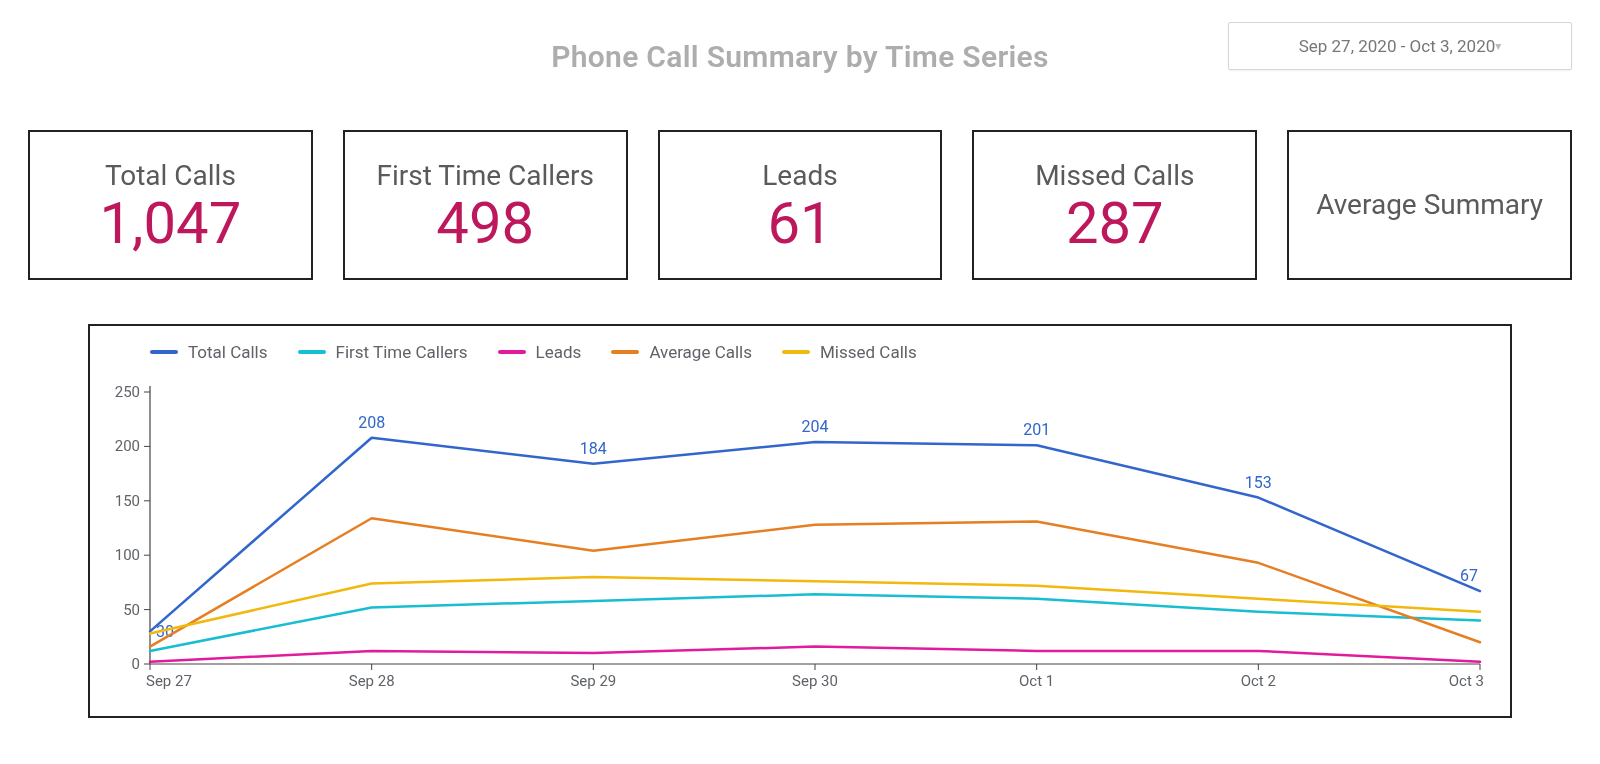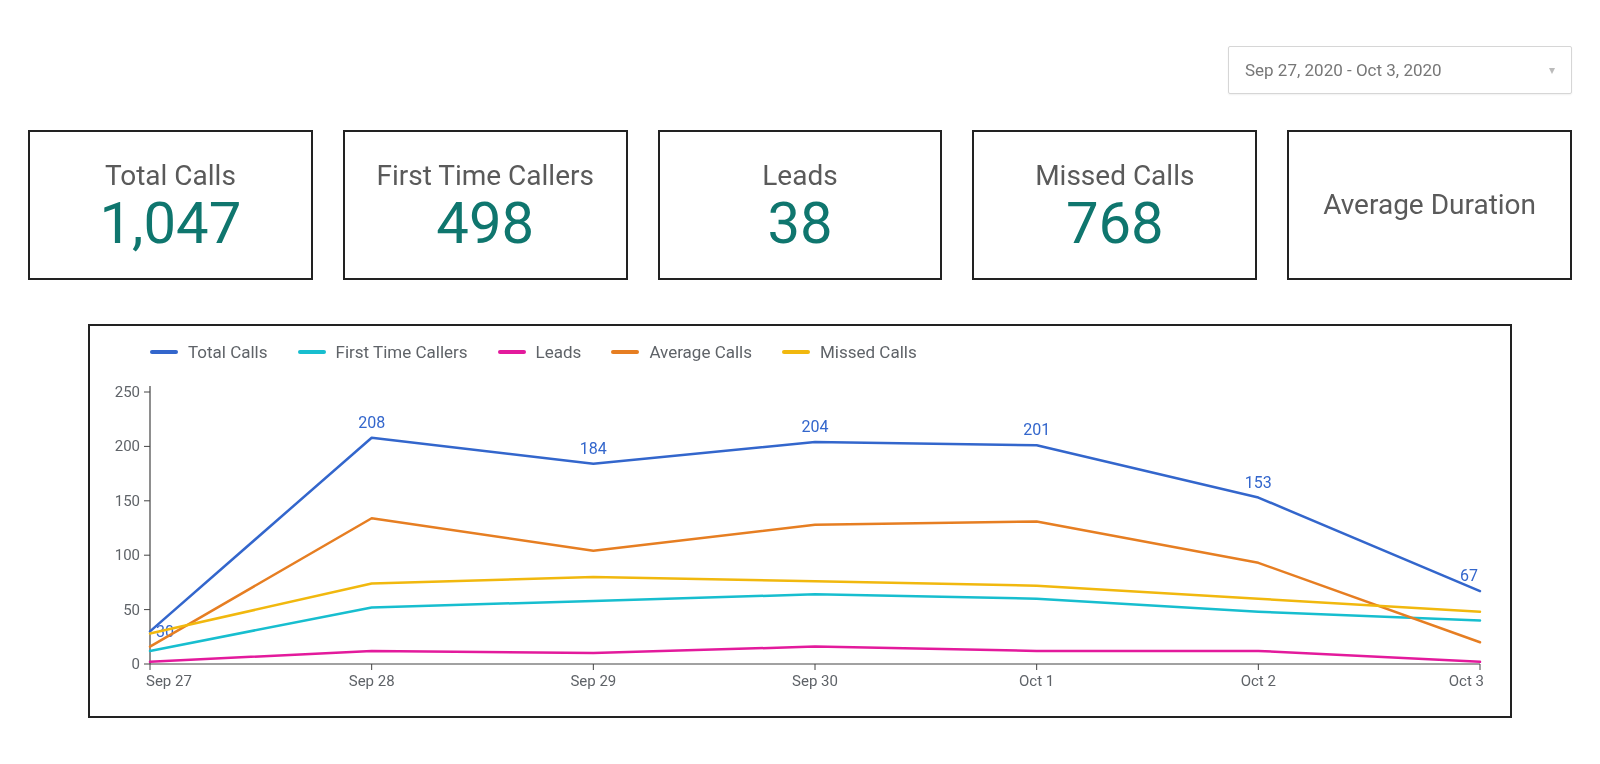--- a/index.html
+++ b/index.html
@@ -31,26 +31,25 @@
     right: 28px;
     top: 22px;
     width: 310px;
     height: 46px;
     border: 1px solid #d6d6d6;
     border-radius: 2px;
     box-shadow: 0 1px 2px rgba(0,0,0,0.06);
     display: flex;
     align-items: center;
     padding: 0 16px;
-    justify-content: space-between;
+    justify-content: center;
     color: #777;
     font-size: 17px;
     cursor: pointer;
     background: #fff;
-    margin-top: 24px;
   }
   .date-picker .caret {
     font-size: 12px;
     color: #bbb;
   }
   .kpis {
     display: flex;
     justify-content: space-between;
     padding: 38px 28px 0 28px;
     gap: 30px;
@@ -67,21 +66,21 @@
   }
   .kpi-label {
     font-size: 28px;
     font-weight: 400;
     color: #5a5a5a;
     margin-bottom: 2px;
   }
   .kpi-value {
     font-size: 58px;
     font-weight: 400;
-    color: #0f766e;
+    color: #be185d;
     line-height: 1;
   }
 
   .chart-wrap {
     margin: 44px 88px 0 88px;
     border: 2px solid #222;
     height: 390px;
     position: relative;
     background: #fff;
   }
@@ -93,45 +92,46 @@
     color: #5f6368;
     padding: 16px 60px 0 60px;
   }
   .legend-item { display: flex; align-items: center; gap: 10px; cursor: pointer; }
   .legend-swatch { width: 28px; height: 4px; border-radius: 2px; }
 </style>
 </head>
 <body>
 
 <div class="header">
+  <div class="title">Phone Call Summary by Time Series</div>
   <div class="date-picker">
     <span>Sep 27, 2020 - Oct 3, 2020</span>
     <span class="caret">▾</span>
   </div>
 </div>
 
 <div class="kpis">
   <div class="kpi">
     <div class="kpi-label">Total Calls</div>
     <div class="kpi-value">1,047</div>
   </div>
   <div class="kpi">
     <div class="kpi-label">First Time Callers</div>
     <div class="kpi-value">498</div>
   </div>
   <div class="kpi">
     <div class="kpi-label">Leads</div>
-    <div class="kpi-value">38</div>
+    <div class="kpi-value">61</div>
   </div>
   <div class="kpi">
     <div class="kpi-label">Missed Calls</div>
-    <div class="kpi-value">768</div>
+    <div class="kpi-value">287</div>
   </div>
   <div class="kpi">
-    <div class="kpi-label">Average Duration</div>
+    <div class="kpi-label">Average Summary</div>
   </div>
 </div>
 
 <div class="chart-wrap">
   <div class="legend" id="legend">
       <div class="legend-item">
         <div class="legend-swatch" style="background: rgb(51, 102, 204);"></div>
         <span>Total Calls</span>
       </div>
       <div class="legend-item">

